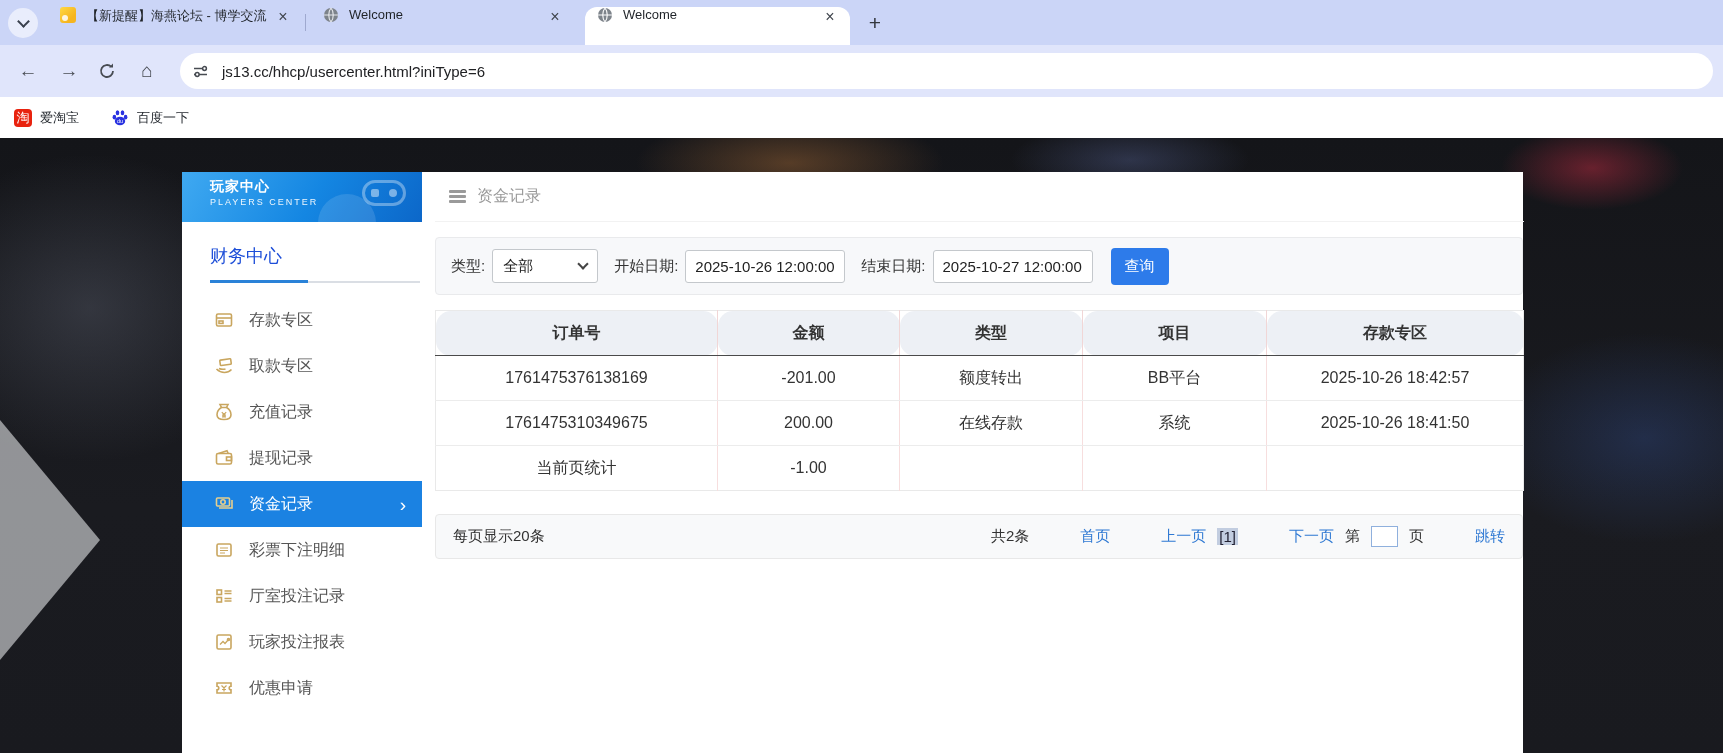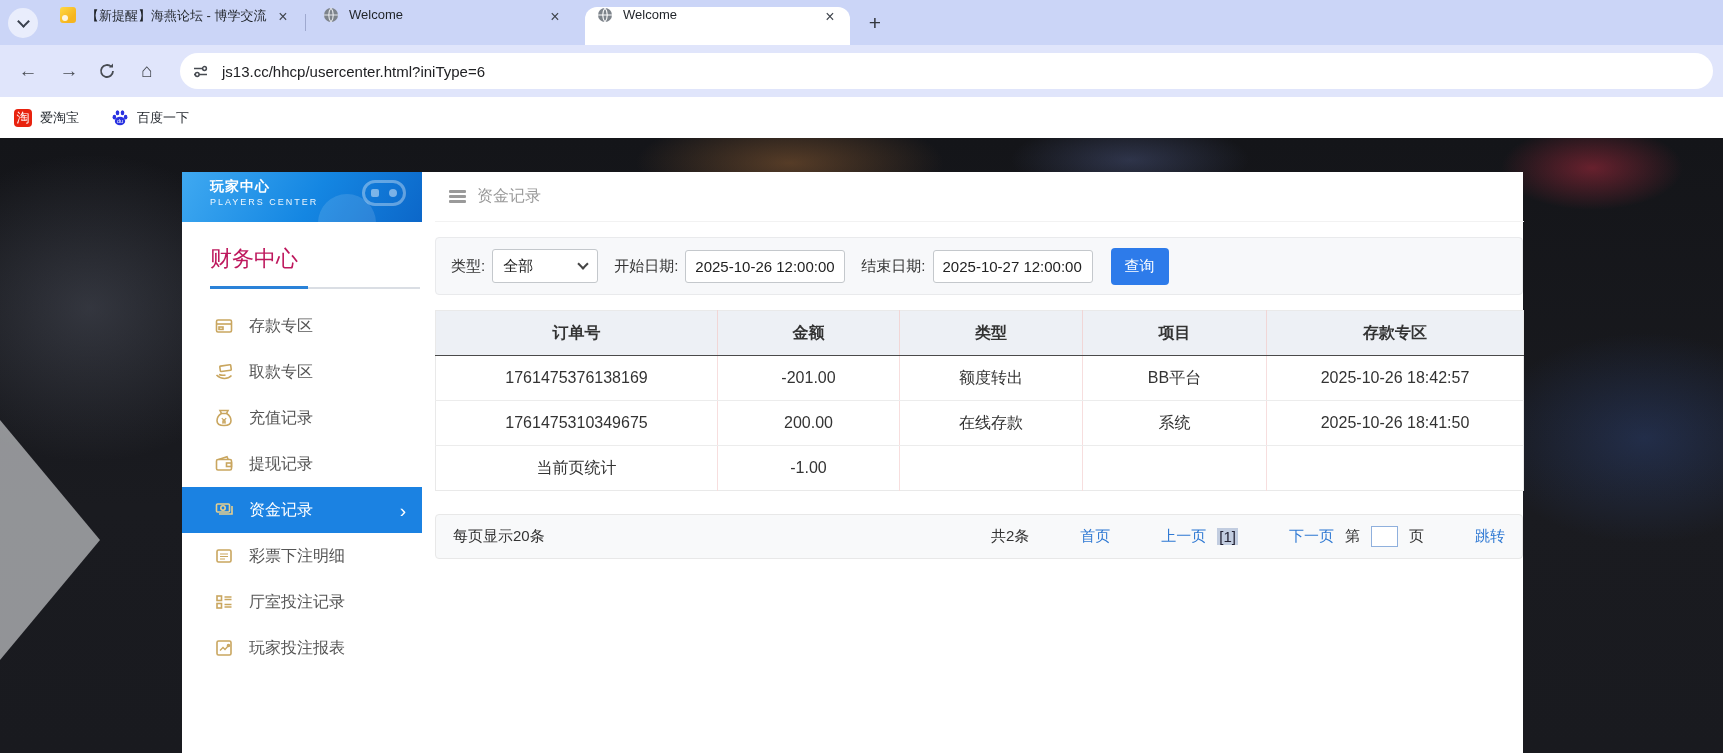--- a/index.html
+++ b/index.html
@@ -72,21 +72,21 @@
   .banner-sub{ font-size:9px; letter-spacing:2px; opacity:.92; margin-top:1px; }
   .pad{ position:absolute; right:16px; top:8px; width:44px; height:26px; border-radius:13px;
         border:3px solid rgba(255,255,255,.35); }
   .pad::before{ content:""; position:absolute; left:6px; top:6px; width:8px; height:8px;
         background:rgba(255,255,255,.45); border-radius:2px; }
   .pad::after{ content:""; position:absolute; right:6px; top:6px; width:8px; height:8px;
         background:rgba(255,255,255,.45); border-radius:50%; }
   .bubble{ position:absolute; right:46px; bottom:-30px; width:58px; height:58px; border-radius:50%;
            background:rgba(255,255,255,.12); }
 
-  .section-title{ margin:22px 0 0 28px; font-size:22px; color:#be185d; }
+  .section-title{ margin:22px 0 0 28px; font-size:18px; color:#1d4ed8; }
   .section-underline{ margin:13px 0 0 28px; width:210px; height:2px; background:#dadee4; position:relative; }
   .section-underline::before{ content:""; position:absolute; left:0; top:-1px; width:98px; height:3px; background:#2a82d8; }
 
   .menu{ margin-top:14px; }
   .mi{ height:46px; display:flex; align-items:center; padding-left:33px; font-size:16px; color:#555;
        position:relative; cursor:default; }
   .mi .ic{ width:18px; height:18px; margin-right:16px; flex:none; }
   .mi.active{ background:#1b82e2; color:#fff; }
   .mi .arrow{ position:absolute; right:16px; font-size:19px; line-height:1; color:#fff; }
 
@@ -108,21 +108,21 @@
   .sel-chev{ width:8px; height:8px; border-right:2px solid #444; border-bottom:2px solid #444;
              transform:rotate(45deg); margin-top:-4px; }
   .f-input{ width:160px; height:33px; background:#fff; border:1px solid #c4c8cc; border-radius:3px;
             font-size:15px; color:#222; padding:0 9px; margin-right:16px; font-family:inherit; }
   .btn-query{ width:58px; height:37px; background:#2d7bea; border:none; border-radius:4px;
               color:#fff; font-size:15px; font-family:inherit; margin-left:2px; cursor:pointer; }
 
   table.data{ margin-top:15px; width:1088px; border-collapse:collapse; table-layout:fixed;
               border:1px solid #e9e9e9; }
   table.data th{ height:45px; background:#edf0f5; font-size:16px; font-weight:bold; color:#333;
-                 border-bottom:1px solid #4a4a4a; border-right:1px solid #f1d6d6; }
+                 border-bottom:1px solid #4a4a4a; border-right:1px solid #f1d6d6;border-radius:15px; }
   table.data td{ height:45px; text-align:center; font-size:16px; color:#333;
                  border-bottom:1px solid #ececec; border-right:1px solid #f7dede; }
   table.data th:last-child, table.data td:last-child{ border-right:none; }
   table.data tr:last-child td{ border-bottom:none; }
 
   .pager{ margin-top:23px; width:1088px; height:45px; background:#f8f9fa; border:1px solid #e8e8e8;
           border-radius:4px; display:flex; align-items:center; padding:0 17px; font-size:15px; color:#333; }
   .pager-right{ margin-left:auto; display:flex; align-items:center; gap:11px; }
   .plink{ color:#2f79d3; cursor:pointer;margin-left:40px; }
   .pcur{ background:#c2cde0; color:#223; padding:0 2px; }
@@ -281,20 +281,27 @@
               </svg>
             <span>厅室投注记录</span>
           </div>
           <div class="mi">
             <svg class="ic gold" viewBox="0 0 18 18">
                 <rect x="2" y="2" width="14" height="14" rx="1.5"></rect>
                 <path d="M5 11.5l3-3 2 2 3.5-4" stroke-width="1.3"></path>
                 <circle cx="13.5" cy="6.5" r="1"></circle>
               </svg>
             <span>玩家投注报表</span>
+          </div>
+          <div class="mi">
+            <svg class="ic gold" viewBox="0 0 18 18">
+                <path d="M2 4h14v3.2a1.8 1.8 0 0 0 0 3.6V14H2v-3.2a1.8 1.8 0 0 0 0-3.6z"></path>
+                <path d="M6.5 6.5 9 9l2.5-2.5 M9 9v3.5 M7 10.5h4" stroke-width="1.2"></path>
+              </svg>
+            <span>优惠申请</span>
           </div>
         </nav>
       </aside>
 
       <section class="main">
         <div class="main-header">
           <span class="ham">
               <i></i>
               <i></i>
               <i></i>

